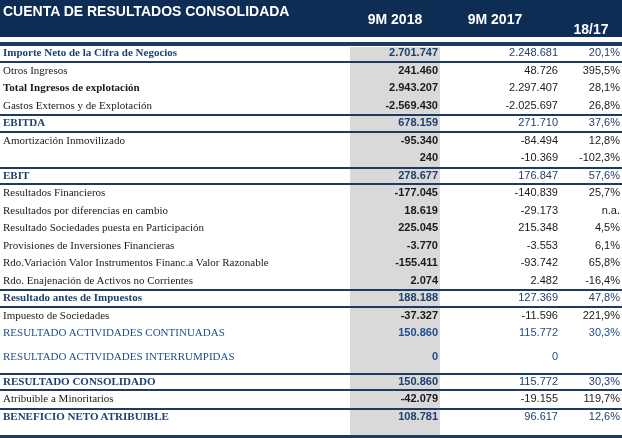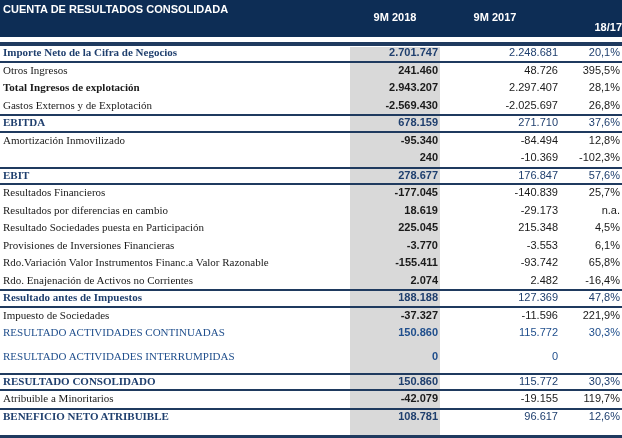--- a/index.html
+++ b/index.html
@@ -1,28 +1,28 @@
 <!DOCTYPE html>
 <html><head>
   <meta charset="utf-8">
   <style>
     * { margin: 0; padding: 0; box-sizing: border-box; }
     html, body { width: 622px; height: 438px; background: #ffffff; overflow: hidden; }
     body { font-family: "Liberation Sans", sans-serif; font-size: 11px; color: #1a1a1a; position: relative; }
 
     .header {
       position: absolute; left: 0; top: 0; width: 622px; height: 37px;
-      background: #0d2d55; color: #ffffff; font-weight: bold; font-size: 11px;
+      background: #0d2d55; color: #ffffff; font-weight: bold; font-size: 14px;
     }
     .header .title { position: absolute; left: 3px; top: 3px; }
     .header .subtitle { position: absolute; left: 3px; top: 21px; margin-top: 24px; }
     .header .col1 { position: absolute; left: 350px; width: 90px; top: 11px; text-align: center; }
     .header .col2 { position: absolute; left: 450px; width: 90px; top: 11px; text-align: center; }
     .header .col3a { position: absolute; left: 560px; width: 62px; top: 3px; text-align: center; margin-top: 41px; }
-    .header .col3b { position: absolute; left: 560px; width: 62px; top: 21px; text-align: right; }
+    .header .col3b { position: absolute; left: 560px; width: 62px; top: 21px; text-align: center; }
 
     .gray-col {
       position: absolute; left: 350px; width: 90px; top: 47px; height: 391px; background: #d9d9d9;
     }
 
     .top-rule1 { position: absolute; left: 0; width: 622px; top: 42px; height: 2px; background: #1f3a5f; }
 
     .rows { position: absolute; left: 0; top: 44px; width: 622px; }
     .row { position: relative; height: 17.5px; width: 622px; }
     .row.tall { height: 25px; }

